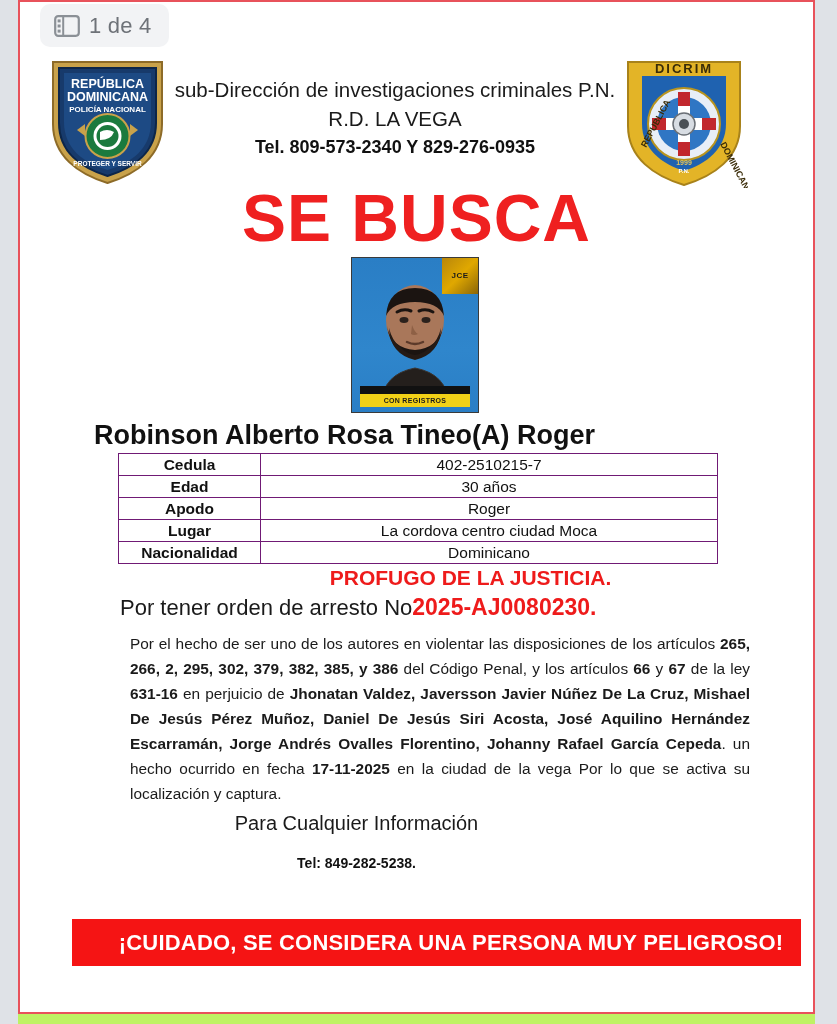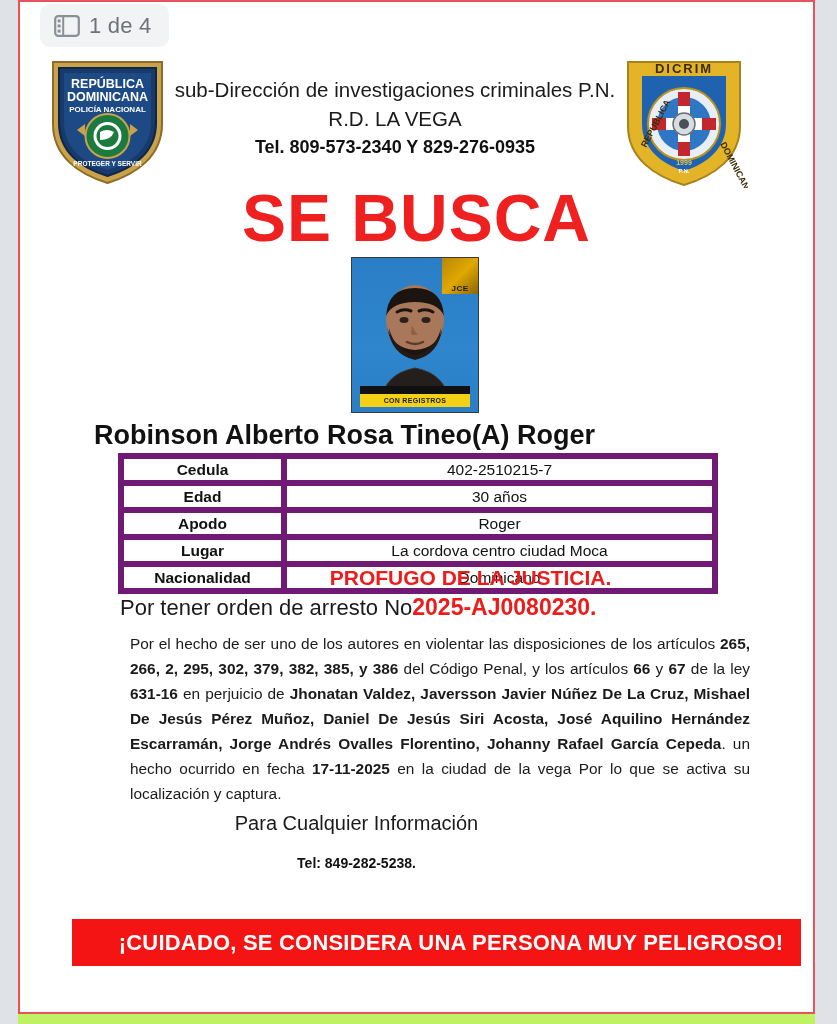--- a/index.html
+++ b/index.html
@@ -148,21 +148,21 @@
   }
   .photo-bg {
     position: absolute; inset: 0;
     background: linear-gradient(#2a7ec5, #2f86cc 60%, #2a7ec5);
   }
   .jce-logo {
     position: absolute;
     right: 0px; top: 0px;
     width: 36px; height: 36px;
     background: linear-gradient(135deg,#b8860b,#e0a800 50%,#8a6508);
-    display: flex; align-items: flex-end; justify-content: center;
+    display: flex; align-items: center; justify-content: center;
   }
   .jce-text {
     font-size: 8px; font-weight: bold; color: #1a1a1a;
     letter-spacing: 0.5px; padding-bottom: 1px;
   }
   .photo-person {
     position: absolute;
     left: 50%; top: 18px;
     transform: translateX(-50%);
   }
@@ -195,23 +195,23 @@
   
   .info-table {
     position: absolute;
     left: 98px;
     top: 453px;
     width: 600px;
     border-collapse: collapse;
     table-layout: fixed;
   }
   .info-table td {
-    border: 6px solid #701a75;
+    border: 1px solid #701a75;
     height: 21px;
-    padding: 0 12px;
+    padding: 0 4px;
     font-size: 15.5px;
     color: #111;
   }
   .info-table td.k {
     width: 133px;
     text-align: center;
     font-weight: bold;
   }
   .info-table td.v {
     text-align: center;

